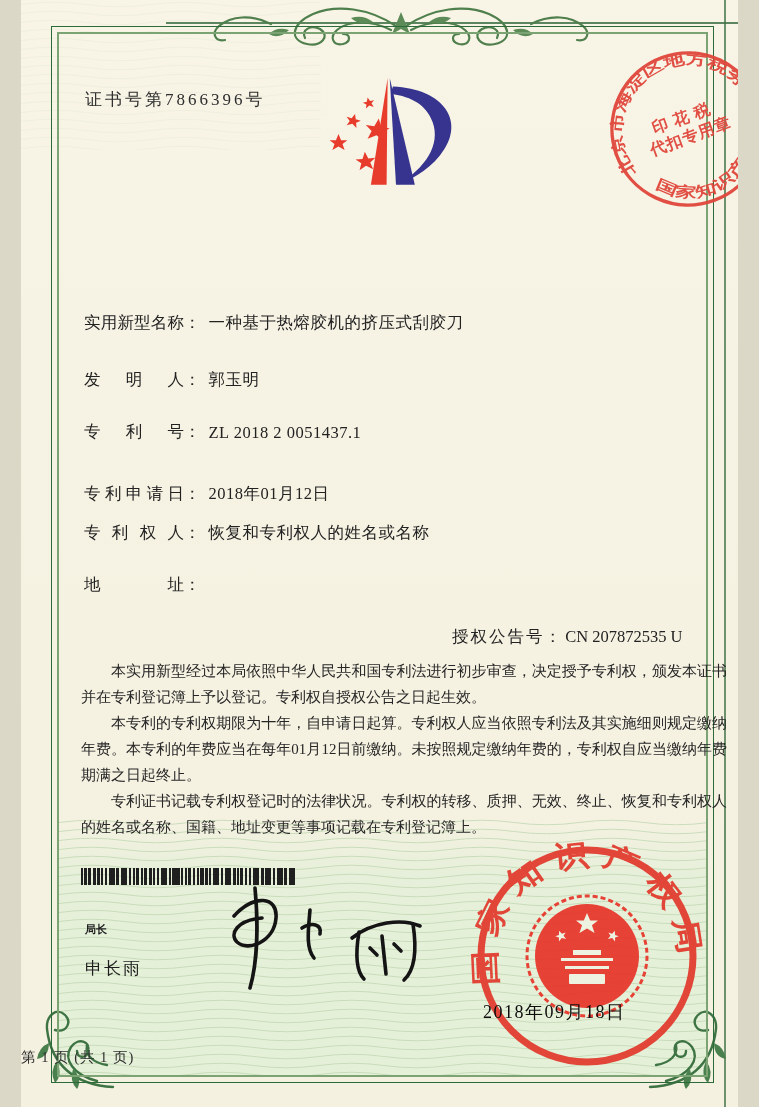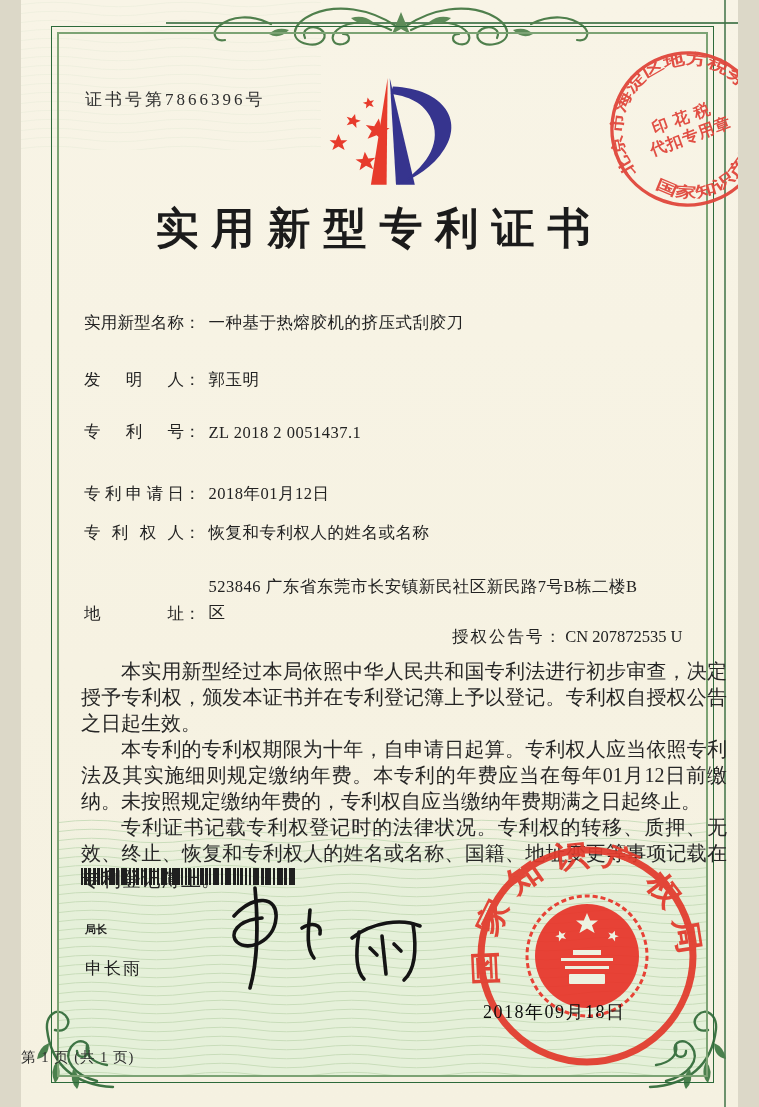--- a/index.html
+++ b/index.html
@@ -32,21 +32,21 @@
   .frow{position:absolute;left:0;display:flex;align-items:flex-end;white-space:nowrap;}
   .frow .lbl{display:inline-block;width:100px;text-align:justify;text-align-last:justify;}
   .frow .colon{margin:0 2px 0 0;}
   .frow .val{margin-left:6px;letter-spacing:.5px;}
   .frow.wrap .val{white-space:normal;width:440px;line-height:1.55;}
   .r0{top:312px}.r1{top:369px}.r2{top:421px}.r3{top:483px}.r4{top:522px}.r5{top:574px}
   .grant-row{position:absolute;left:63px;top:626px;width:648px;font-size:16.5px;}
   .grant-no{position:absolute;left:368px;top:0;white-space:nowrap;}
   .grant-no .lbl2{letter-spacing:2px;}
 
-  .body-text{position:absolute;left:60px;top:658px;width:646px;font-size:20px;line-height:26px;color:#262626;}
+  .body-text{position:absolute;left:60px;top:658px;width:646px;font-size:15px;line-height:26px;color:#262626;}
   .body-text p{margin:0;text-indent:2em;text-align:justify;}
 
   .barcode{
     position:absolute;left:60px;top:868px;width:214px;height:17px;
     background-image:
       repeating-linear-gradient(90deg,#1f1f1f 0 2px,transparent 2px 4px),
       repeating-linear-gradient(90deg,#1f1f1f 0 1px,transparent 1px 7px),
       repeating-linear-gradient(90deg,transparent 0 3px,#1f1f1f 3px 6px,transparent 6px 13px);
   }
   .officer-title{position:absolute;left:64px;top:922px;font-size:11px;color:#1e1e1e;font-weight:bold;}
@@ -141,21 +141,20 @@
     <path d="M67 10 C 116 12, 138 44, 112 76 C 99 92, 82 100, 72 104 C 98 88, 113 66, 105 44 C 99 28, 86 20, 65 17 Z" fill="#36348e"></path>
     <g fill="#e73b2c">
       <path transform="translate(15,64) scale(0.85)" d="M0,-10 L2.9,-3.1 10,-3.1 4.5,1.2 6.9,8.1 0,4 -6.9,8.1 -4.5,1.2 -10,-3.1 -2.9,-3.1 Z"></path>
       <path transform="translate(29,43) scale(0.7) rotate(15)" d="M0,-10 L2.9,-3.1 10,-3.1 4.5,1.2 6.9,8.1 0,4 -6.9,8.1 -4.5,1.2 -10,-3.1 -2.9,-3.1 Z"></path>
       <path transform="translate(44,26) scale(0.55) rotate(-12)" d="M0,-10 L2.9,-3.1 10,-3.1 4.5,1.2 6.9,8.1 0,4 -6.9,8.1 -4.5,1.2 -10,-3.1 -2.9,-3.1 Z"></path>
       <path transform="translate(52,52) scale(1.15) rotate(8)" d="M0,-10 L2.9,-3.1 10,-3.1 4.5,1.2 6.9,8.1 0,4 -6.9,8.1 -4.5,1.2 -10,-3.1 -2.9,-3.1 Z"></path>
       <path transform="translate(41,82) scale(0.95) rotate(-5)" d="M0,-10 L2.9,-3.1 10,-3.1 4.5,1.2 6.9,8.1 0,4 -6.9,8.1 -4.5,1.2 -10,-3.1 -2.9,-3.1 Z"></path>
     </g>
   </svg>
 
-  <div class="title">实用新型专利证书</div>
 
   <div class="fields">
     <div class="frow r0">
       <span class="lbl">实用新型名称</span>
         <span class="colon">：</span>
       <span class="val">一种基于热熔胶机的挤压式刮胶刀</span>
     </div>
     <div class="frow r1">
       <span class="lbl">发明人</span>
         <span class="colon">：</span>
@@ -172,21 +171,20 @@
       <span class="val">2018年01月12日</span>
     </div>
     <div class="frow r4">
       <span class="lbl">专利权人</span>
         <span class="colon">：</span>
       <span class="val">恢复和专利权人的姓名或名称</span>
     </div>
     <div class="frow r5 wrap">
       <span class="lbl">地址</span>
         <span class="colon">：</span>
-      <span class="val">523846 广东省东莞市长安镇新民社区新民路7号B栋二楼B区</span>
     </div>
   </div>
 
   <div class="grant-row">
     <span class="grant-no">
       <span class="lbl2">授权公告号</span><span>：</span>
       <span>CN 207872535 U</span>
     </span>
   </div>
 

